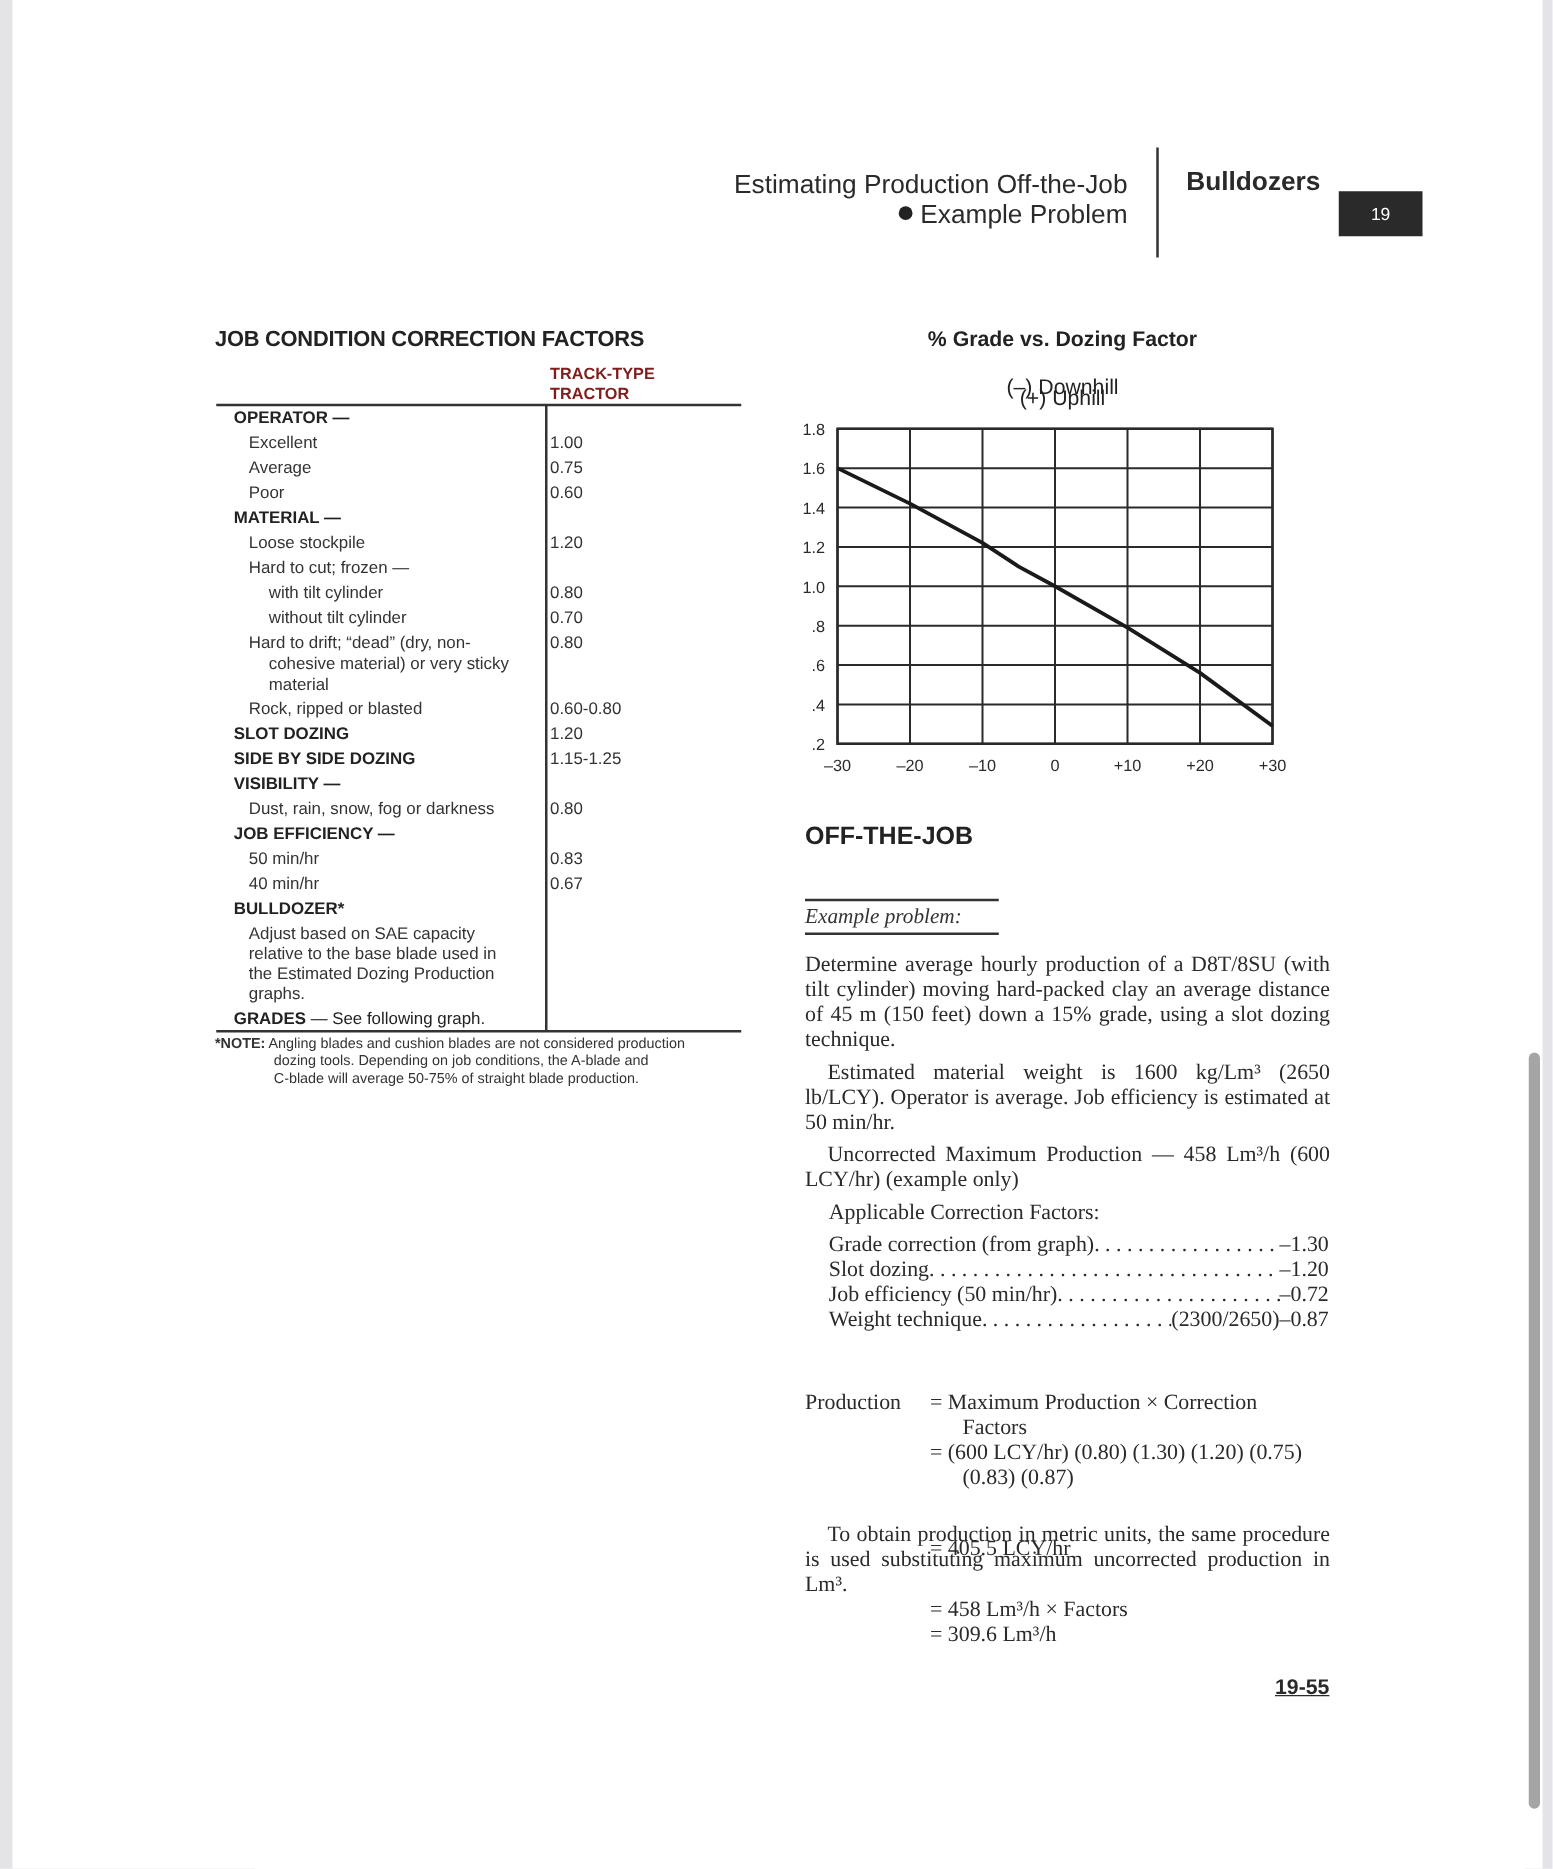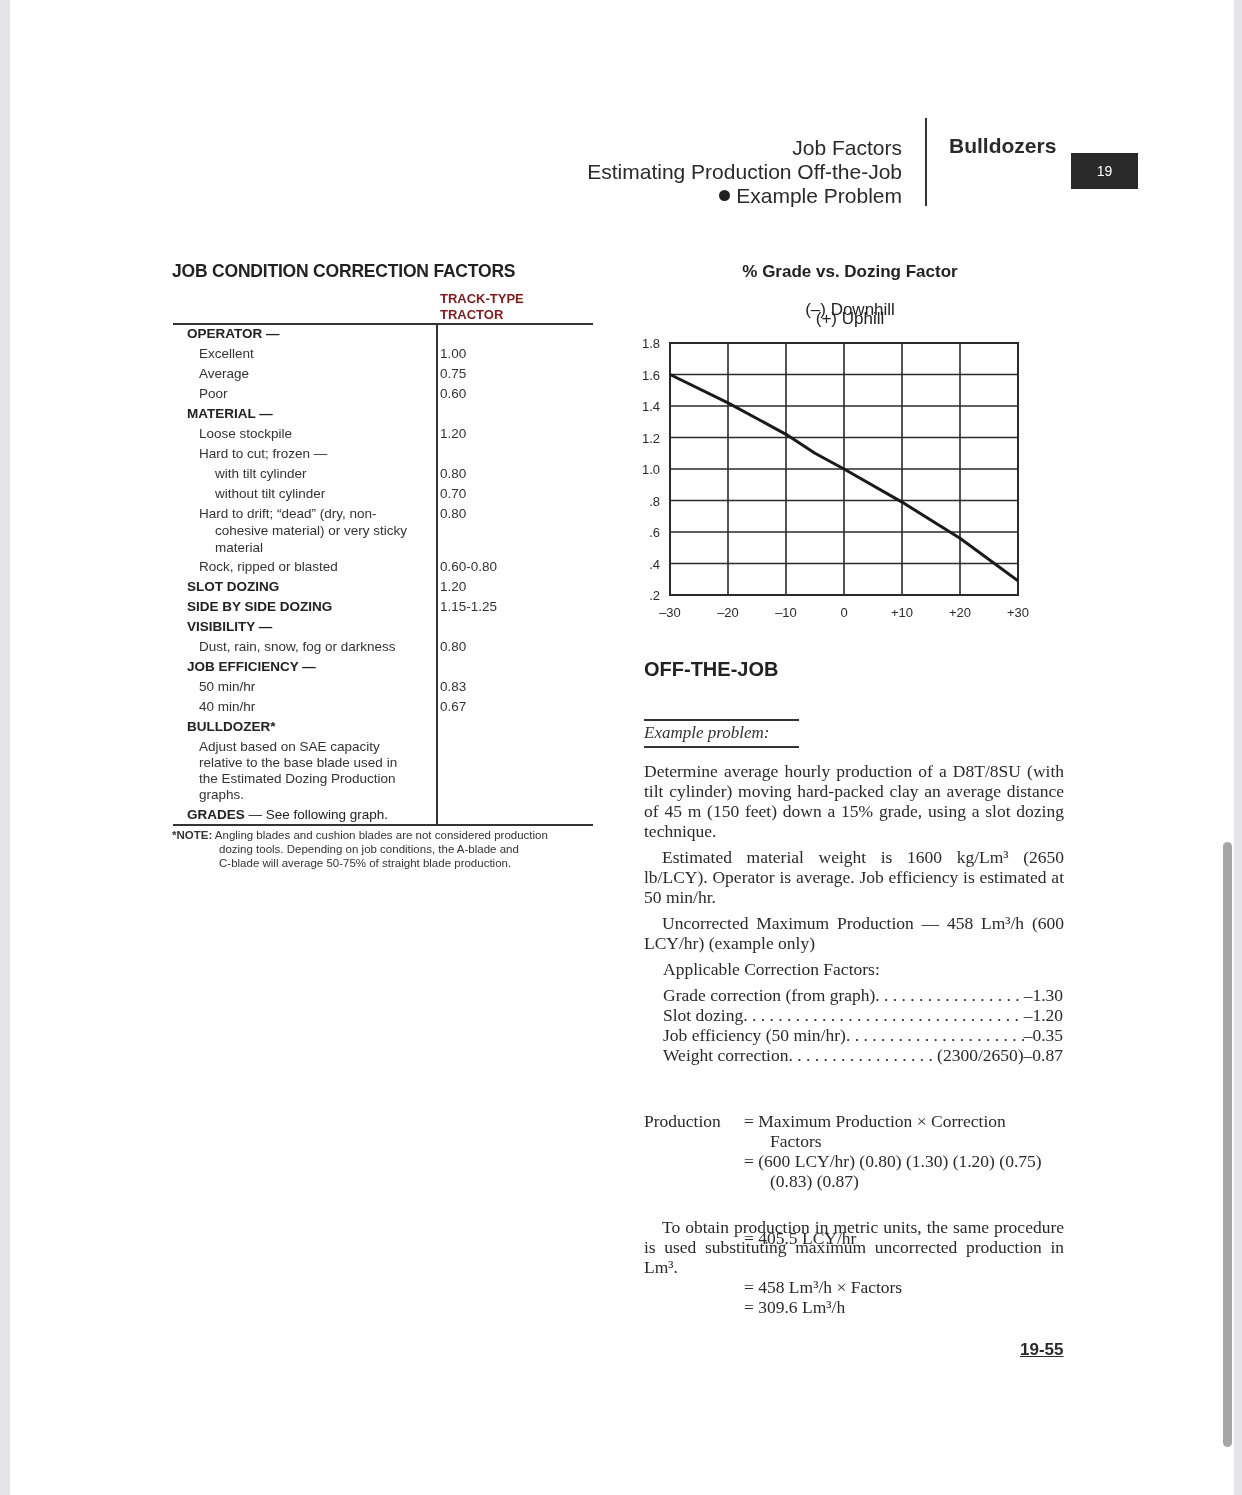--- a/index.html
+++ b/index.html
@@ -52,21 +52,20 @@
   .pageno { position:absolute; left:1020px; top:1340px; font-size:17px; font-weight:bold; color:#2a2a2a;text-decoration:underline; }
 </style>
 </head>
 <body>
 
 <div class="page">
 </div>
 <div class="scrollbar"></div>
 
 <div class="hdr-left">
-  <div>Job Factors</div>
   <div>Estimating Production Off-the-Job</div>
   <div><span class="bullet"></span><span>Example Problem</span></div>
 </div>
 <div class="hdr-rule"></div>
 <div class="hdr-section">Bulldozers</div>
 <div class="hdr-tab">19</div>
 
 <div class="lt-title">JOB CONDITION CORRECTION FACTORS</div>
 <div class="lt-colhead">
   <div>TRACK-TYPE</div>
@@ -243,24 +242,24 @@
       <span class="fv">–1.30</span>
     </div>
   <div class="factor-row">
       <span class="fl">Slot dozing</span>
       <span class="dots"></span>
       <span class="fv">–1.20</span>
     </div>
   <div class="factor-row">
       <span class="fl">Job efficiency (50 min/hr) </span>
       <span class="dots"></span>
-      <span class="fv">–0.35</span>
-    </div>
-  <div class="factor-row">
-      <span class="fl">Weight correction</span>
+      <span class="fv">–0.72</span>
+    </div>
+  <div class="factor-row">
+      <span class="fl">Weight technique</span>
       <span class="dots"></span>
       <span class="fv"> (2300/2650)–0.87</span>
     </div>
 </div>
 
 <div class="serif" style="left:644px; top:1111px;">Production</div>
 <div class="serif" style="left:744px; top:1111px;">= Maximum Production × Correction</div>
 <div class="serif" style="left:770px; top:1131px;">Factors</div>
 <div class="serif" style="left:744px; top:1151px;">= (600 LCY/hr) (0.80) (1.30) (1.20) (0.75)</div>
 <div class="serif" style="left:770px; top:1171px;">(0.83) (0.87)</div>

